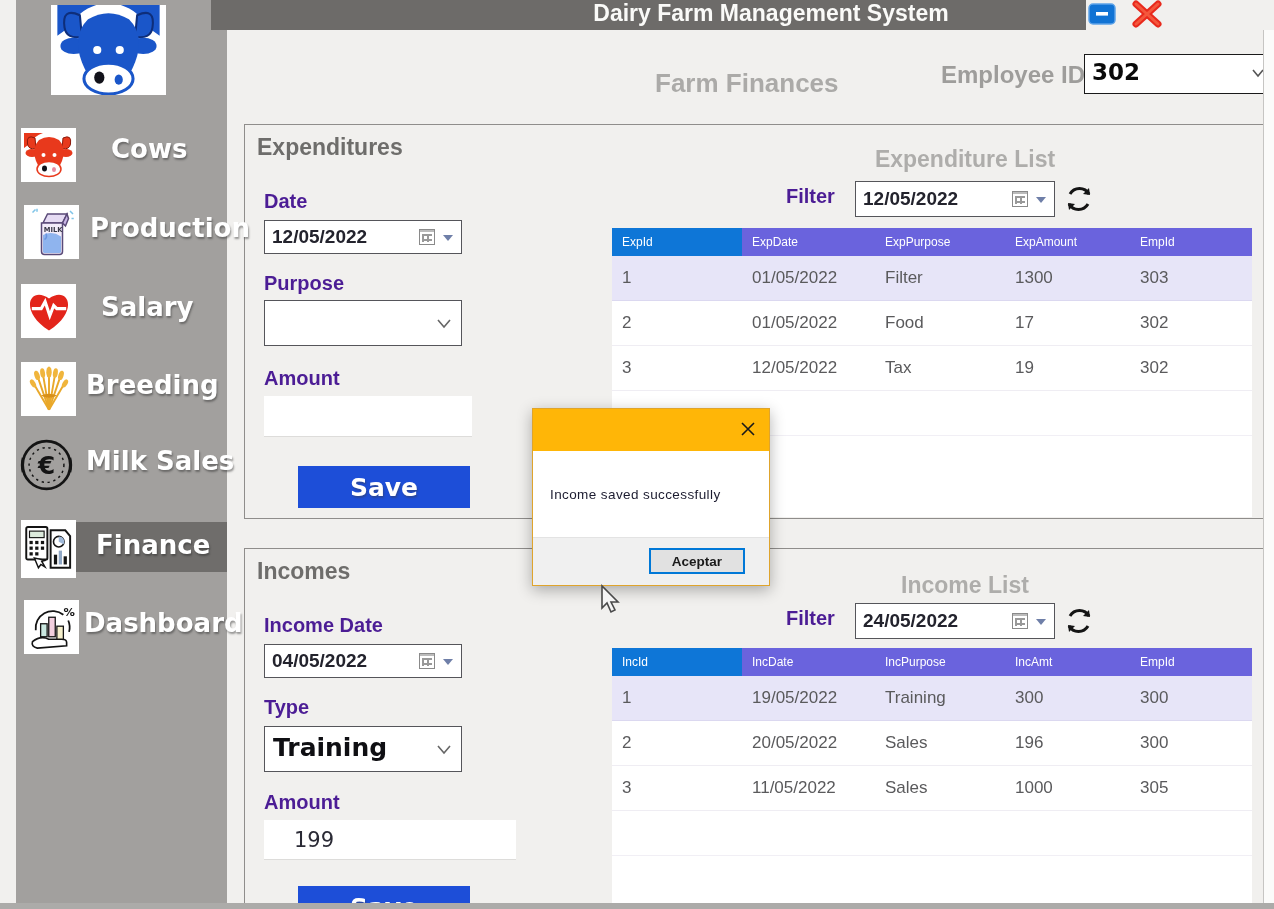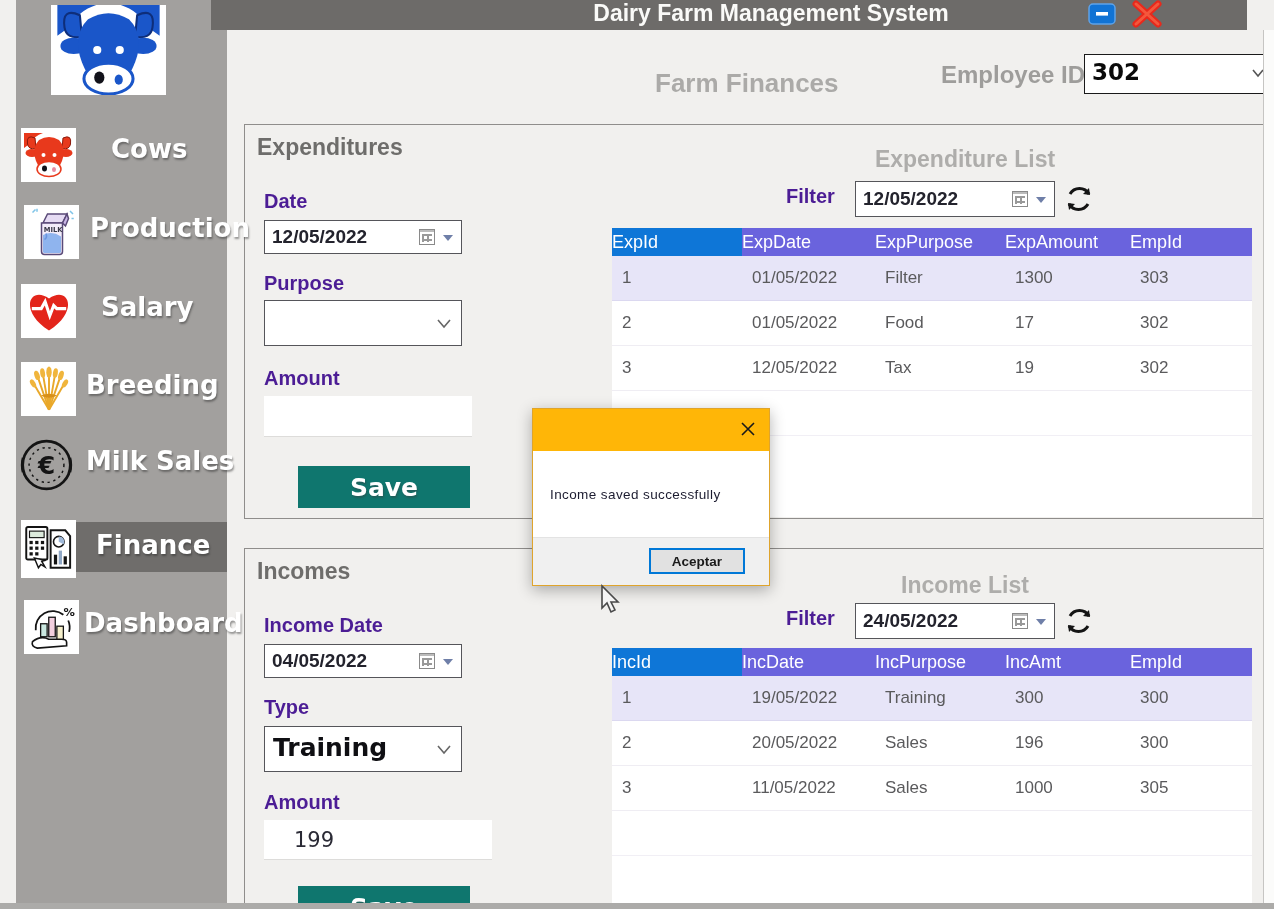--- a/index.html
+++ b/index.html
@@ -10,21 +10,21 @@
   .sidebar{position:absolute;left:0;top:0;width:211px;height:909px;background:#A2A09E;z-index:5;margin-left:16px;}
   .logo-box{position:absolute;left:35px;top:5px;width:115px;height:90px;background:#fff;overflow:hidden;}
   .nav-item{position:absolute;left:0;width:211px;height:58px;cursor:pointer;}
   .nav-item.active .active-bar{position:absolute;left:5px;top:0;width:206px;height:50px;background:#6F6D6B;}
   .nav-icon{position:absolute;width:55px;height:54px;background:#fff;display:flex;align-items:center;justify-content:center;}
   .nav-icon.no-box{background:transparent;}
   .nav-label{position:absolute;top:8px;color:#fff;font-family:"DejaVu Sans",sans-serif;font-weight:bold;
              font-size:26px;text-shadow:1px 2px 2px rgba(40,40,40,.45);white-space:nowrap;}
 
   
-  .titlebar{position:absolute;left:211px;top:0;width:1036px;height:30px;background:#6D6B69;z-index:6;}
+  .titlebar{position:absolute;left:211px;top:0;width:875px;height:30px;background:#6D6B69;z-index:6;}
   .titlebar .title{position:absolute;left:310px;width:500px;top:0px;text-align:center;color:#FAFAF8;
                    font-size:23px;font-weight:bold;font-family:"Liberation Sans",sans-serif;}
   .btn-min{position:absolute;left:877px;top:3px;width:28px;height:22px;cursor:pointer;}
   .btn-close{position:absolute;left:918px;top:0px;width:36px;height:28px;cursor:pointer;}
 
   
   .page-title{position:absolute;left:655px;top:68px;font-size:26px;font-weight:bold;color:#ABAAA8;}
   .emp-label{position:absolute;left:941px;top:61px;font-size:24px;font-weight:bold;color:#9E9D9B;}
   .emp-select{position:absolute;left:1084px;top:54px;width:188px;height:40px;background:#fff;
               border:1px solid #1A1A1A;box-sizing:border-box;cursor:pointer;}
@@ -51,30 +51,30 @@
                      repeating-linear-gradient(#999 0 2px,transparent 2px 5px);}
   .dp-arrow{position:absolute;right:8px;top:14px;width:0;height:0;border-left:5px solid transparent;
             border-right:5px solid transparent;border-top:6px solid #6F7FA8;}
   .selectbox{position:absolute;width:198px;height:46px;background:#fff;border:1px solid #55555A;
              box-sizing:border-box;cursor:pointer;}
   .selectbox .val{position:absolute;left:8px;top:6px;font-family:"DejaVu Sans",sans-serif;
                   font-weight:bold;font-size:25px;color:#0F0F13;}
   .selectbox svg{position:absolute;right:9px;top:17px;}
   .textinput{position:absolute;background:#fff;border:none;border-bottom:1px solid #DDDCDA;
              font-family:"DejaVu Sans",sans-serif;font-size:21px;color:#2A2A35;box-sizing:border-box;outline:none;}
-  .save-btn{position:absolute;width:172px;height:42px;background:#0f766e;border:none;cursor:pointer;
+  .save-btn{position:absolute;width:172px;height:42px;background:#1d4ed8;border:none;cursor:pointer;
             color:#fff;font-family:"DejaVu Sans",sans-serif;font-weight:bold;font-size:25px;
             text-shadow:1px 2px 2px rgba(60,60,60,.4);}
   .refresh{position:absolute;width:34px;height:34px;cursor:pointer;}
 
   
   .dtable{position:absolute;left:612px;width:640px;background:#fff;}
   .thead,.tr{display:grid;grid-template-columns:130px 133px 130px 125px 122px;}
   .thead{height:28px;background:#6A63DD;}
-  .th{color:#fff;font-size:18px;line-height:28px;padding-left:0;box-sizing:border-box;}
+  .th{color:#fff;font-size:12px;line-height:28px;padding-left:10px;box-sizing:border-box;}
   .th-first{background:#0E76D7;}
   .tr{height:44px;border-bottom:1px solid #EFEDF3;background:#fff;}
   .tr-selected{background:#E7E5F8;border-bottom:1px solid #DBD8F0;}
   .td{font-size:17px;color:#5A5A5C;line-height:44px;padding-left:10px;box-sizing:border-box;
       white-space:nowrap;overflow:hidden;}
   .tr-empty{height:44px;border-bottom:1px solid #F1EFF5;background:#fff;}
   .tbody-exp{height:261px;overflow:hidden;background:#fff;}
   .tbody-inc{height:233px;overflow:hidden;background:#fff;}
 
   
@@ -357,21 +357,21 @@
 
   <span class="field-label" style="left:264px;top:696px">Type</span>
   <div class="selectbox" style="left:264px;top:726px">
     <span class="val">Training</span>
     <svg width="16" height="11" viewBox="0 0 16 11">
         <polyline points="2,2 8,9 14,2" fill="none" stroke="#666" stroke-width="1.6"></polyline>
       </svg>
   </div>
 
   <span class="field-label" style="left:264px;top:791px">Amount</span>
-  <input class="textinput" style="left: 264px; top: 820px; width: 228px; height: 40px; padding-left: 30px;" value="199">
+  <input class="textinput" style="left: 264px; top: 820px; width: 252px; height: 40px; padding-left: 30px;" value="199">
 
   <button class="save-btn" style="left:298px;top:886px">Save</button>
 
   <span class="list-title" style="top:572px">Income List</span>
   <span class="field-label" style="left:786px;top:607px">Filter</span>
   <div class="datepicker" style="left:855px;top:603px;width:200px;height:36px">
     <span class="val" style="top:6px">24/05/2022</span>
     <span class="cal-ic" style="top:9px"></span>
     <span class="dp-arrow" style="top:15px"></span>
   </div>

